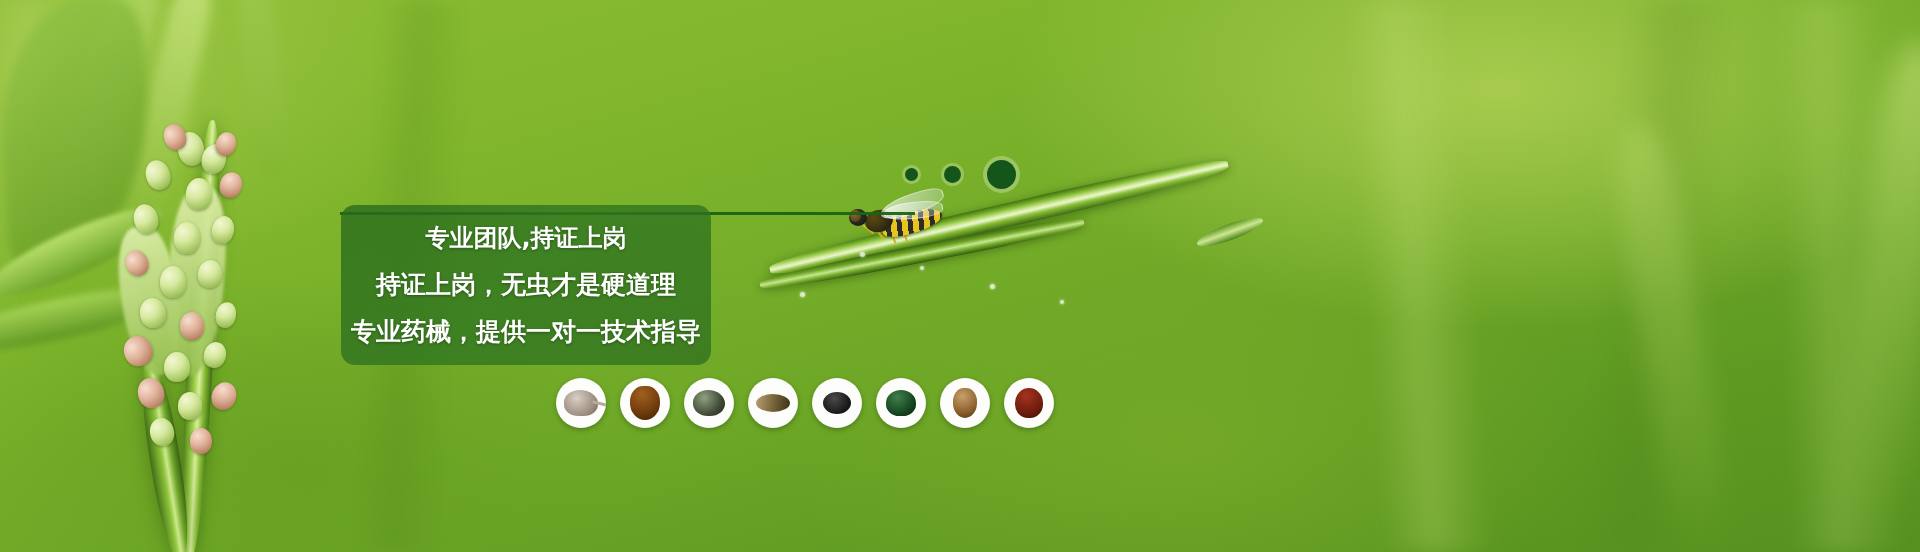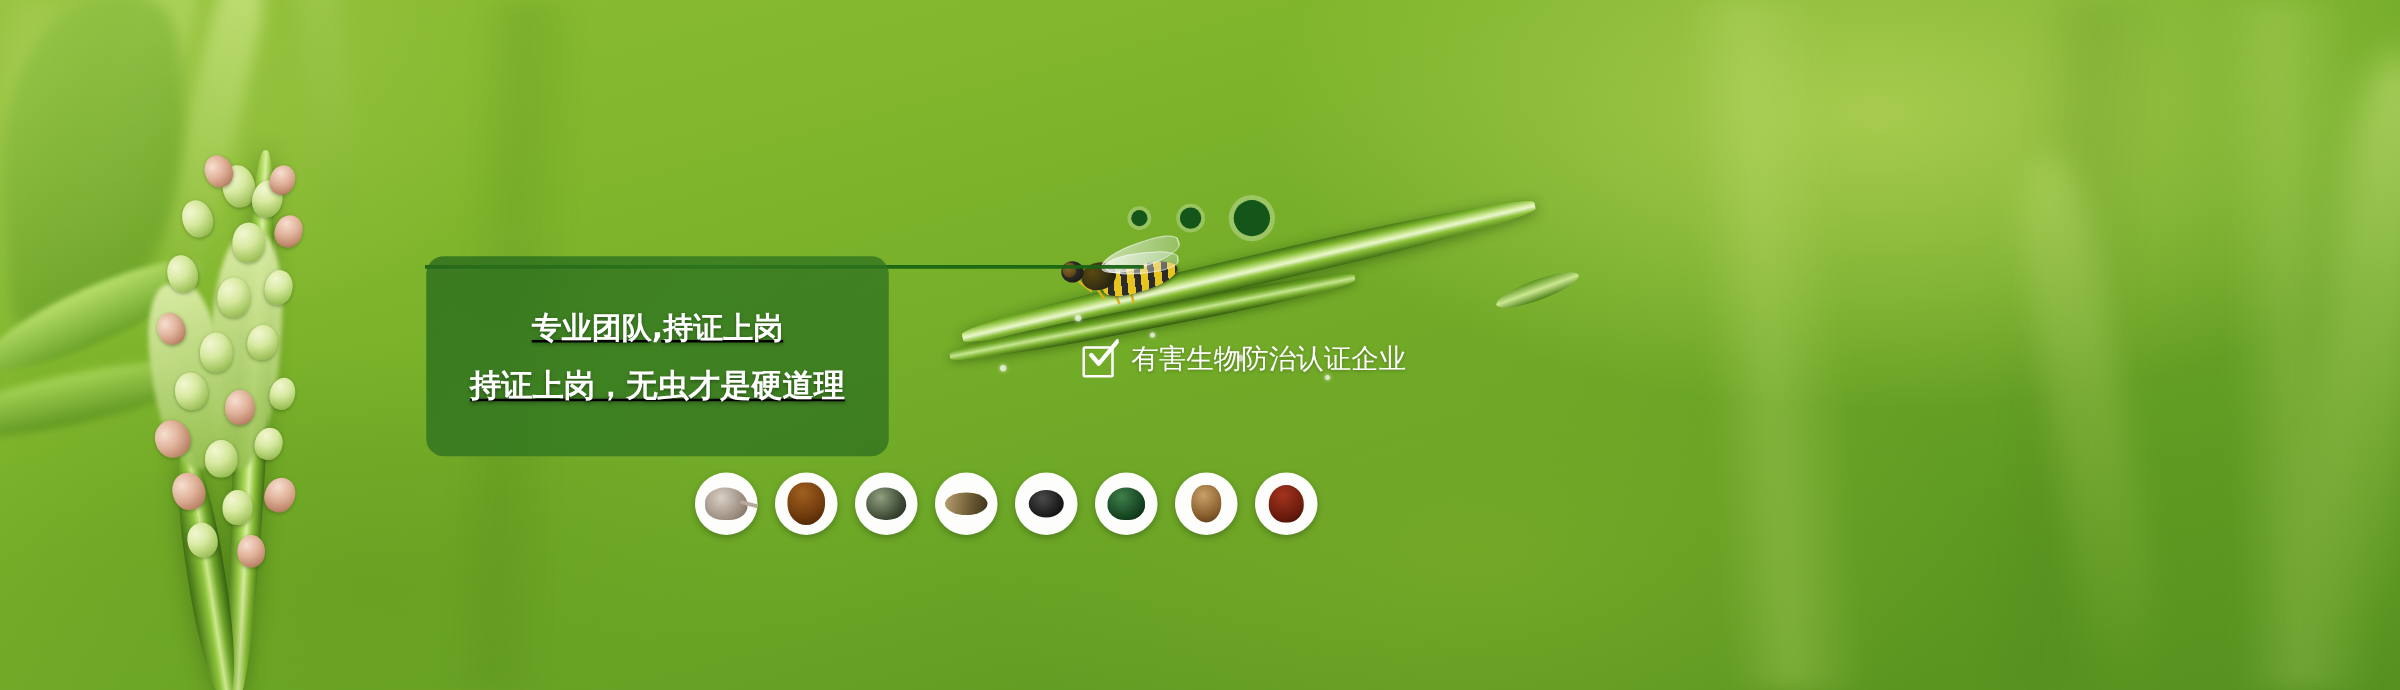--- a/index.html
+++ b/index.html
@@ -133,21 +133,21 @@
   #rule{position:absolute;left:340px;top:212px;width:575px;height:3px;
     background:#1a6413;opacity:.95;}
 
   
   #panel{
     position:absolute;left:341px;top:205px;width:370px;height:160px;
     border-radius:14px;
     background:linear-gradient(135deg,rgba(40,105,28,.78) 0%,rgba(48,118,32,.80) 45%,rgba(44,110,30,.74) 100%);
   }
   #panel-lines{position:absolute;inset:0;display:flex;flex-direction:column;
-    justify-content:center;align-items:center;gap:14px;text-decoration:underline;}
+    justify-content:center;align-items:center;gap:14px;}
   .panel-line{
     color:#ffffff;font-weight:bold;white-space:nowrap;
     font-family:"DejaVu Sans","Liberation Sans",sans-serif;
     text-shadow:0 1px 3px rgba(0,0,0,.35);
   }
   #panel-line-1{font-size:24px;}
   #panel-line-2{font-size:25px;}
   #panel-line-3{font-size:25px;}
 
   
@@ -264,33 +264,25 @@
     <span class="dot m"></span>
     <span class="dot l"></span>
   </div>
 
   <div id="rule"></div>
 
   <div id="panel">
     <div id="panel-lines">
       <div class="panel-line" id="panel-line-1">专业团队,持证上岗</div>
       <div class="panel-line" id="panel-line-2">持证上岗，无虫才是硬道理</div>
+      <div class="panel-line" id="panel-line-3">专业药械，提供一对一技术指导</div>
     </div>
   </div>
 
   <div id="checklist">
-    <div class="check-item">
-      <span class="check-box">
-        <span class="sq"></span>
-        <svg class="tick" viewBox="0 0 26 26" aria-hidden="true">
-          <path d="M4 13 L10 20 L25 2" fill="none" stroke="#ffffff" stroke-width="3.4" stroke-linecap="round" stroke-linejoin="round"></path>
-        </svg>
-      </span>
-      <span class="check-label">有害生物防治认证企业</span>
-    </div>
   </div>
 
   <div id="pests">
     <span class="pest">
         <span class="body p-mouse"></span>
       </span>
     <span class="pest">
         <span class="body p-roach"></span>
       </span>
     <span class="pest">

